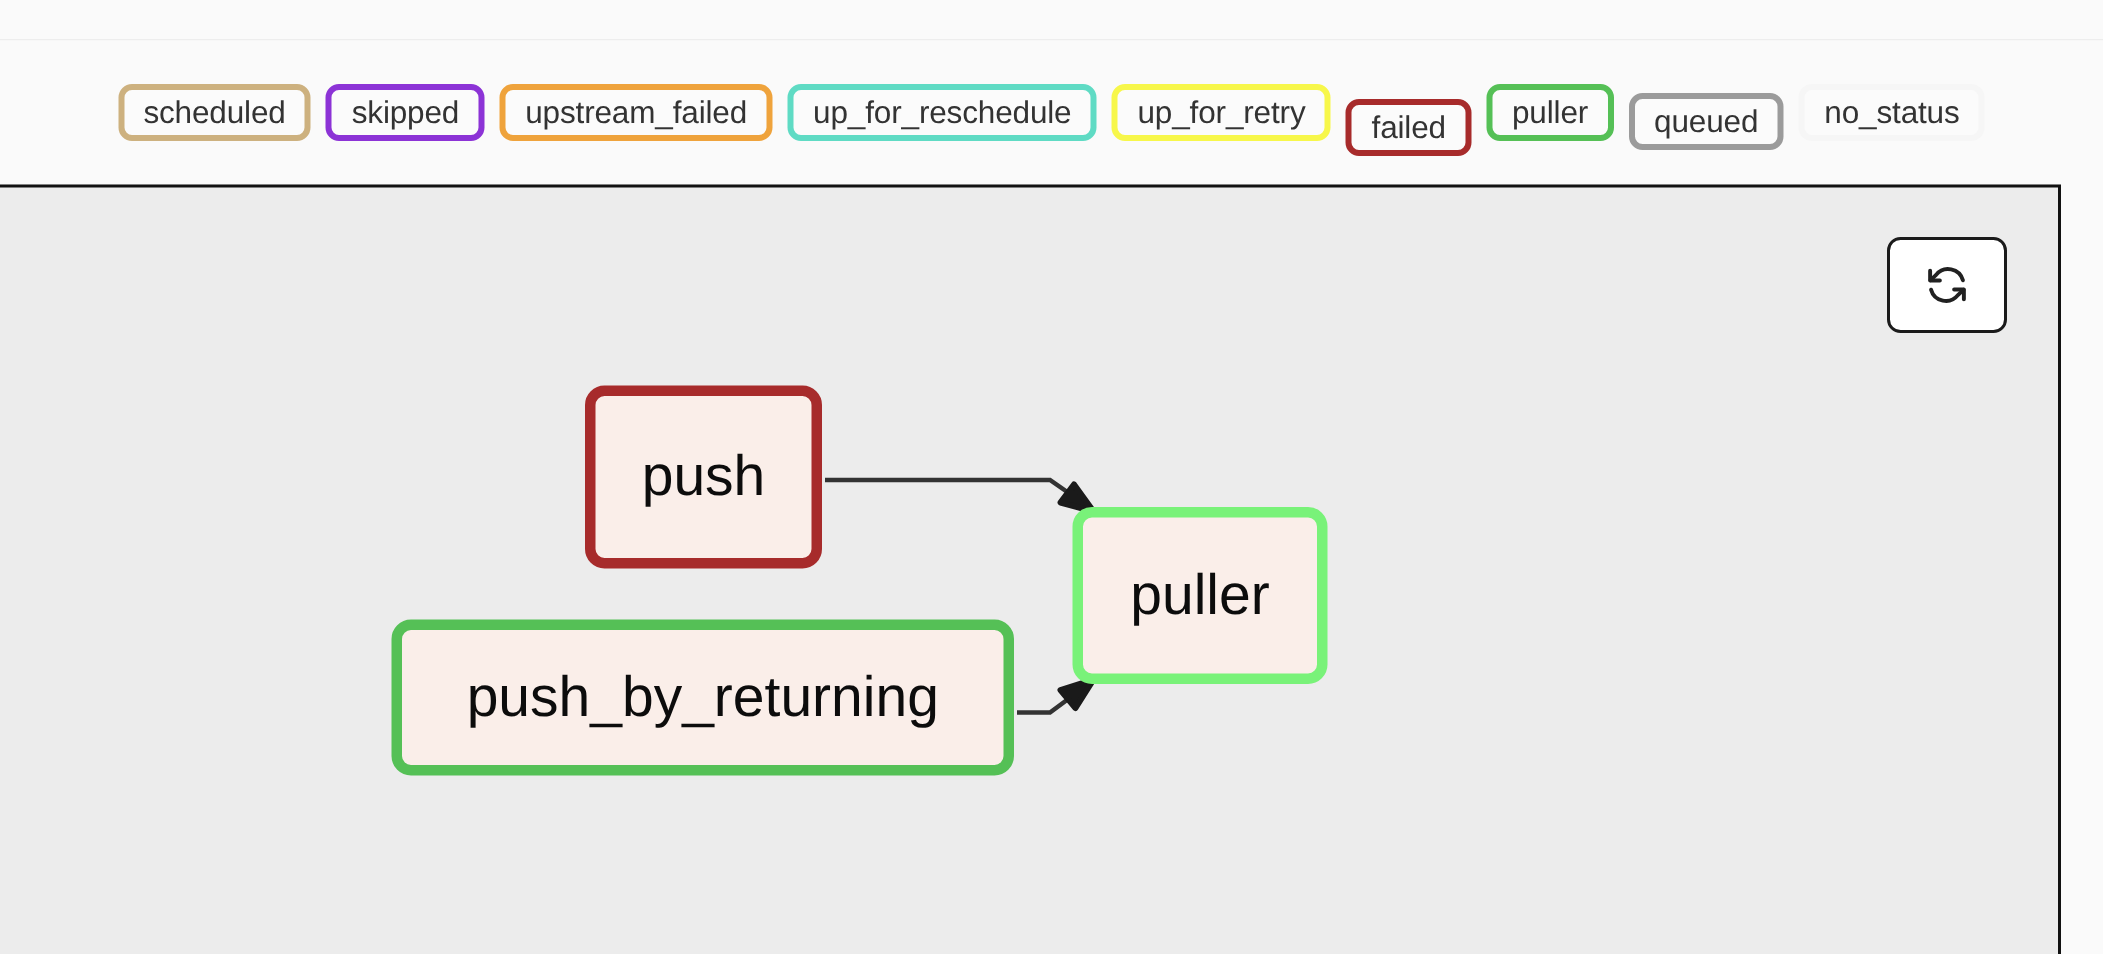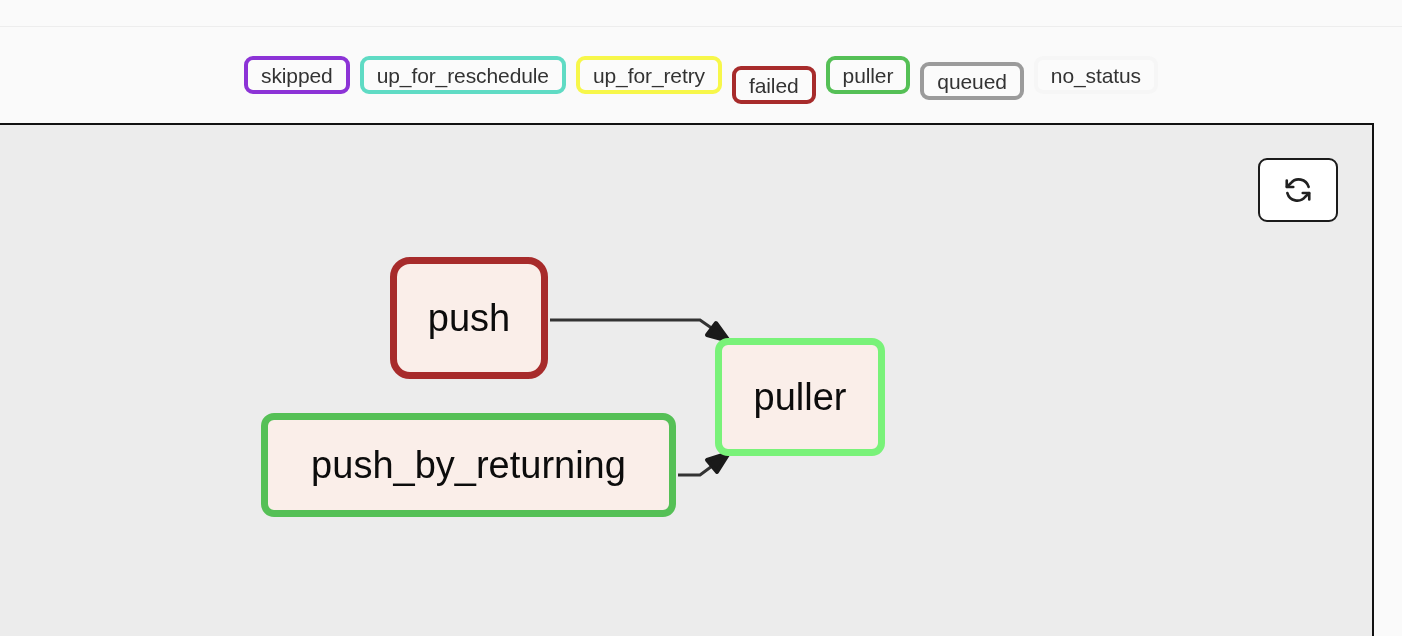--- a/index.html
+++ b/index.html
@@ -118,22 +118,28 @@
   #node-push            { left: 390px; top: 132px; width: 158px;  height: 122px; }
   #node-puller          { left: 715px; top: 213px; width: 170px;  height: 118px; }
   #node-push-by-ret     { left: 261px; top: 288px; width: 415px;  height: 104px; }
 </style>
 </head>
 <body>
 
 <div id="top-strip"></div>
 
 <div id="legend">
+    <div class="legend-pill" style="border-color: rgb(205, 177, 127);">
+      <span>scheduled</span>
+    </div>
     <div class="legend-pill" style="border-color: rgb(140, 51, 214);">
       <span>skipped</span>
+    </div>
+    <div class="legend-pill" style="border-color: rgb(239, 163, 60);">
+      <span>upstream_failed</span>
     </div>
     <div class="legend-pill" style="border-color: rgb(95, 219, 196);">
       <span>up_for_reschedule</span>
     </div>
     <div class="legend-pill" style="border-color: rgb(247, 247, 74);">
       <span>up_for_retry</span>
     </div>
     <div class="legend-pill" style="border-color: rgb(167, 43, 43); margin-top: 20px;">
       <span>failed</span>
     </div>
@@ -156,21 +162,21 @@
       <path d="M 550 195 L 700 195 L 723 211" fill="none" stroke="#333333" stroke-width="3"></path>
       <path d="M 729 216 L 707 210 L 716 198 Z" fill="#1a1a1a" stroke="#1a1a1a" stroke-width="4" stroke-linejoin="round"></path>
     </g>
 
     <g>
       <path d="M 678 350 L 700 350 L 723 333" fill="none" stroke="#333333" stroke-width="3"></path>
       <path d="M 729 328 L 717 347 L 707 335 Z" fill="#1a1a1a" stroke="#1a1a1a" stroke-width="4" stroke-linejoin="round"></path>
     </g>
   </svg>
 
-  <div class="node-box" id="node-push" style="border-color: rgb(167, 43, 43); background: rgb(250, 238, 233); border-radius: 20px;">
+  <div class="node-box" id="node-push" style="border-color: rgb(167, 43, 43); background: rgb(250, 238, 233);">
     <span>push</span>
   </div>
 
   <div class="node-box" id="node-puller" style="border-color: rgb(121, 242, 121); background: rgb(250, 238, 233);">
     <span>puller</span>
   </div>
 
   <div class="node-box" id="node-push-by-ret" style="border-color: rgb(85, 192, 86); background: rgb(250, 238, 233);">
     <span>push_by_returning</span>
   </div>

